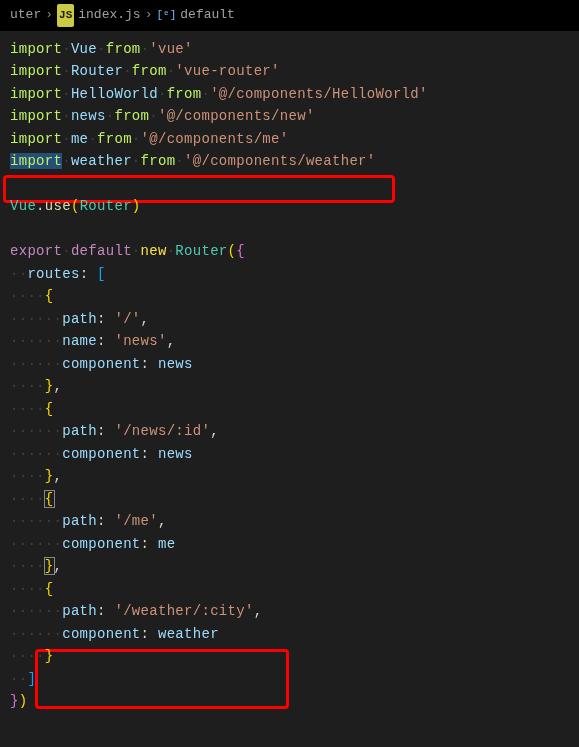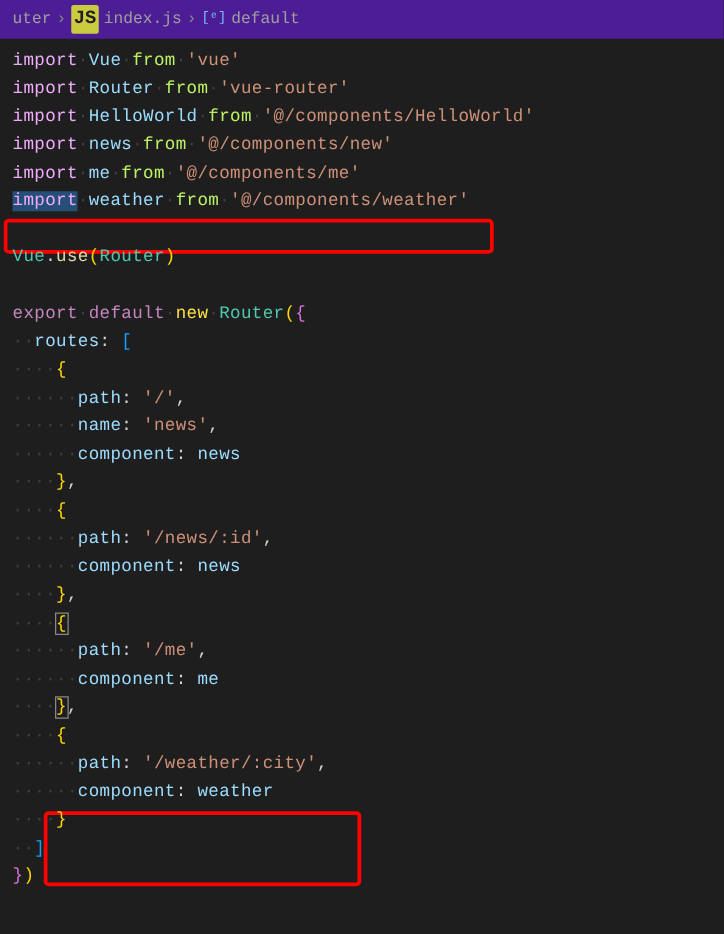--- a/index.html
+++ b/index.html
@@ -7,36 +7,36 @@
       background: #1e1e1e;
       color: #d4d4d4;
       font-family: 'Consolas', 'Monaco', 'Courier New', monospace;
       font-size: 14px;
       line-height: 22.5px;
       width: 579px;
       height: 747px;
       overflow: hidden;
     }
     .breadcrumb {
-      background: #4c1d95;
+      background: #000000;
       padding: 4px 10px;
       font-size: 13px;
       color: #cccccc;
       display: flex;
       align-items: flex-start;
       gap: 4px;
       border-bottom: 1px solid #1e1e1e;
     }
     .breadcrumb .chevron {
       color: #888;
       font-size: 13px;
     }
     .breadcrumb .js-icon {
       color: #cbcb41;
-      font-size: 15px;
+      font-size: 11px;
       font-weight: bold;
       background: #cbcb41;
       color: #1e1e1e;
       padding: 0 2px;
       border-radius: 2px;
     }
     .breadcrumb .sym-icon {
       color: #75beff;
       font-size: 11px;
     }
@@ -45,21 +45,21 @@
     }
     .editor {
       padding: 6px 10px;
       position: relative;
     }
     .line {
       white-space: pre;
       position: relative;
       letter-spacing: 0.3px;
     }
-    .kw-import { color: #f0abfc; }
+    .kw-import { color: #bef264; }
     .kw-from { color: #bef264; }
     .kw-export { color: #c586c0; }
     .kw-default { color: #c586c0; }
     .kw-new { color: #fde047; }
     .ident { color: #9cdcfe; }
     .classname { color: #4ec9b0; }
     .func { color: #dcdcaa; }
     .str { color: #ce9178; }
     .punct { color: #d4d4d4; }
     .paren-yellow { color: #ffd700; }

